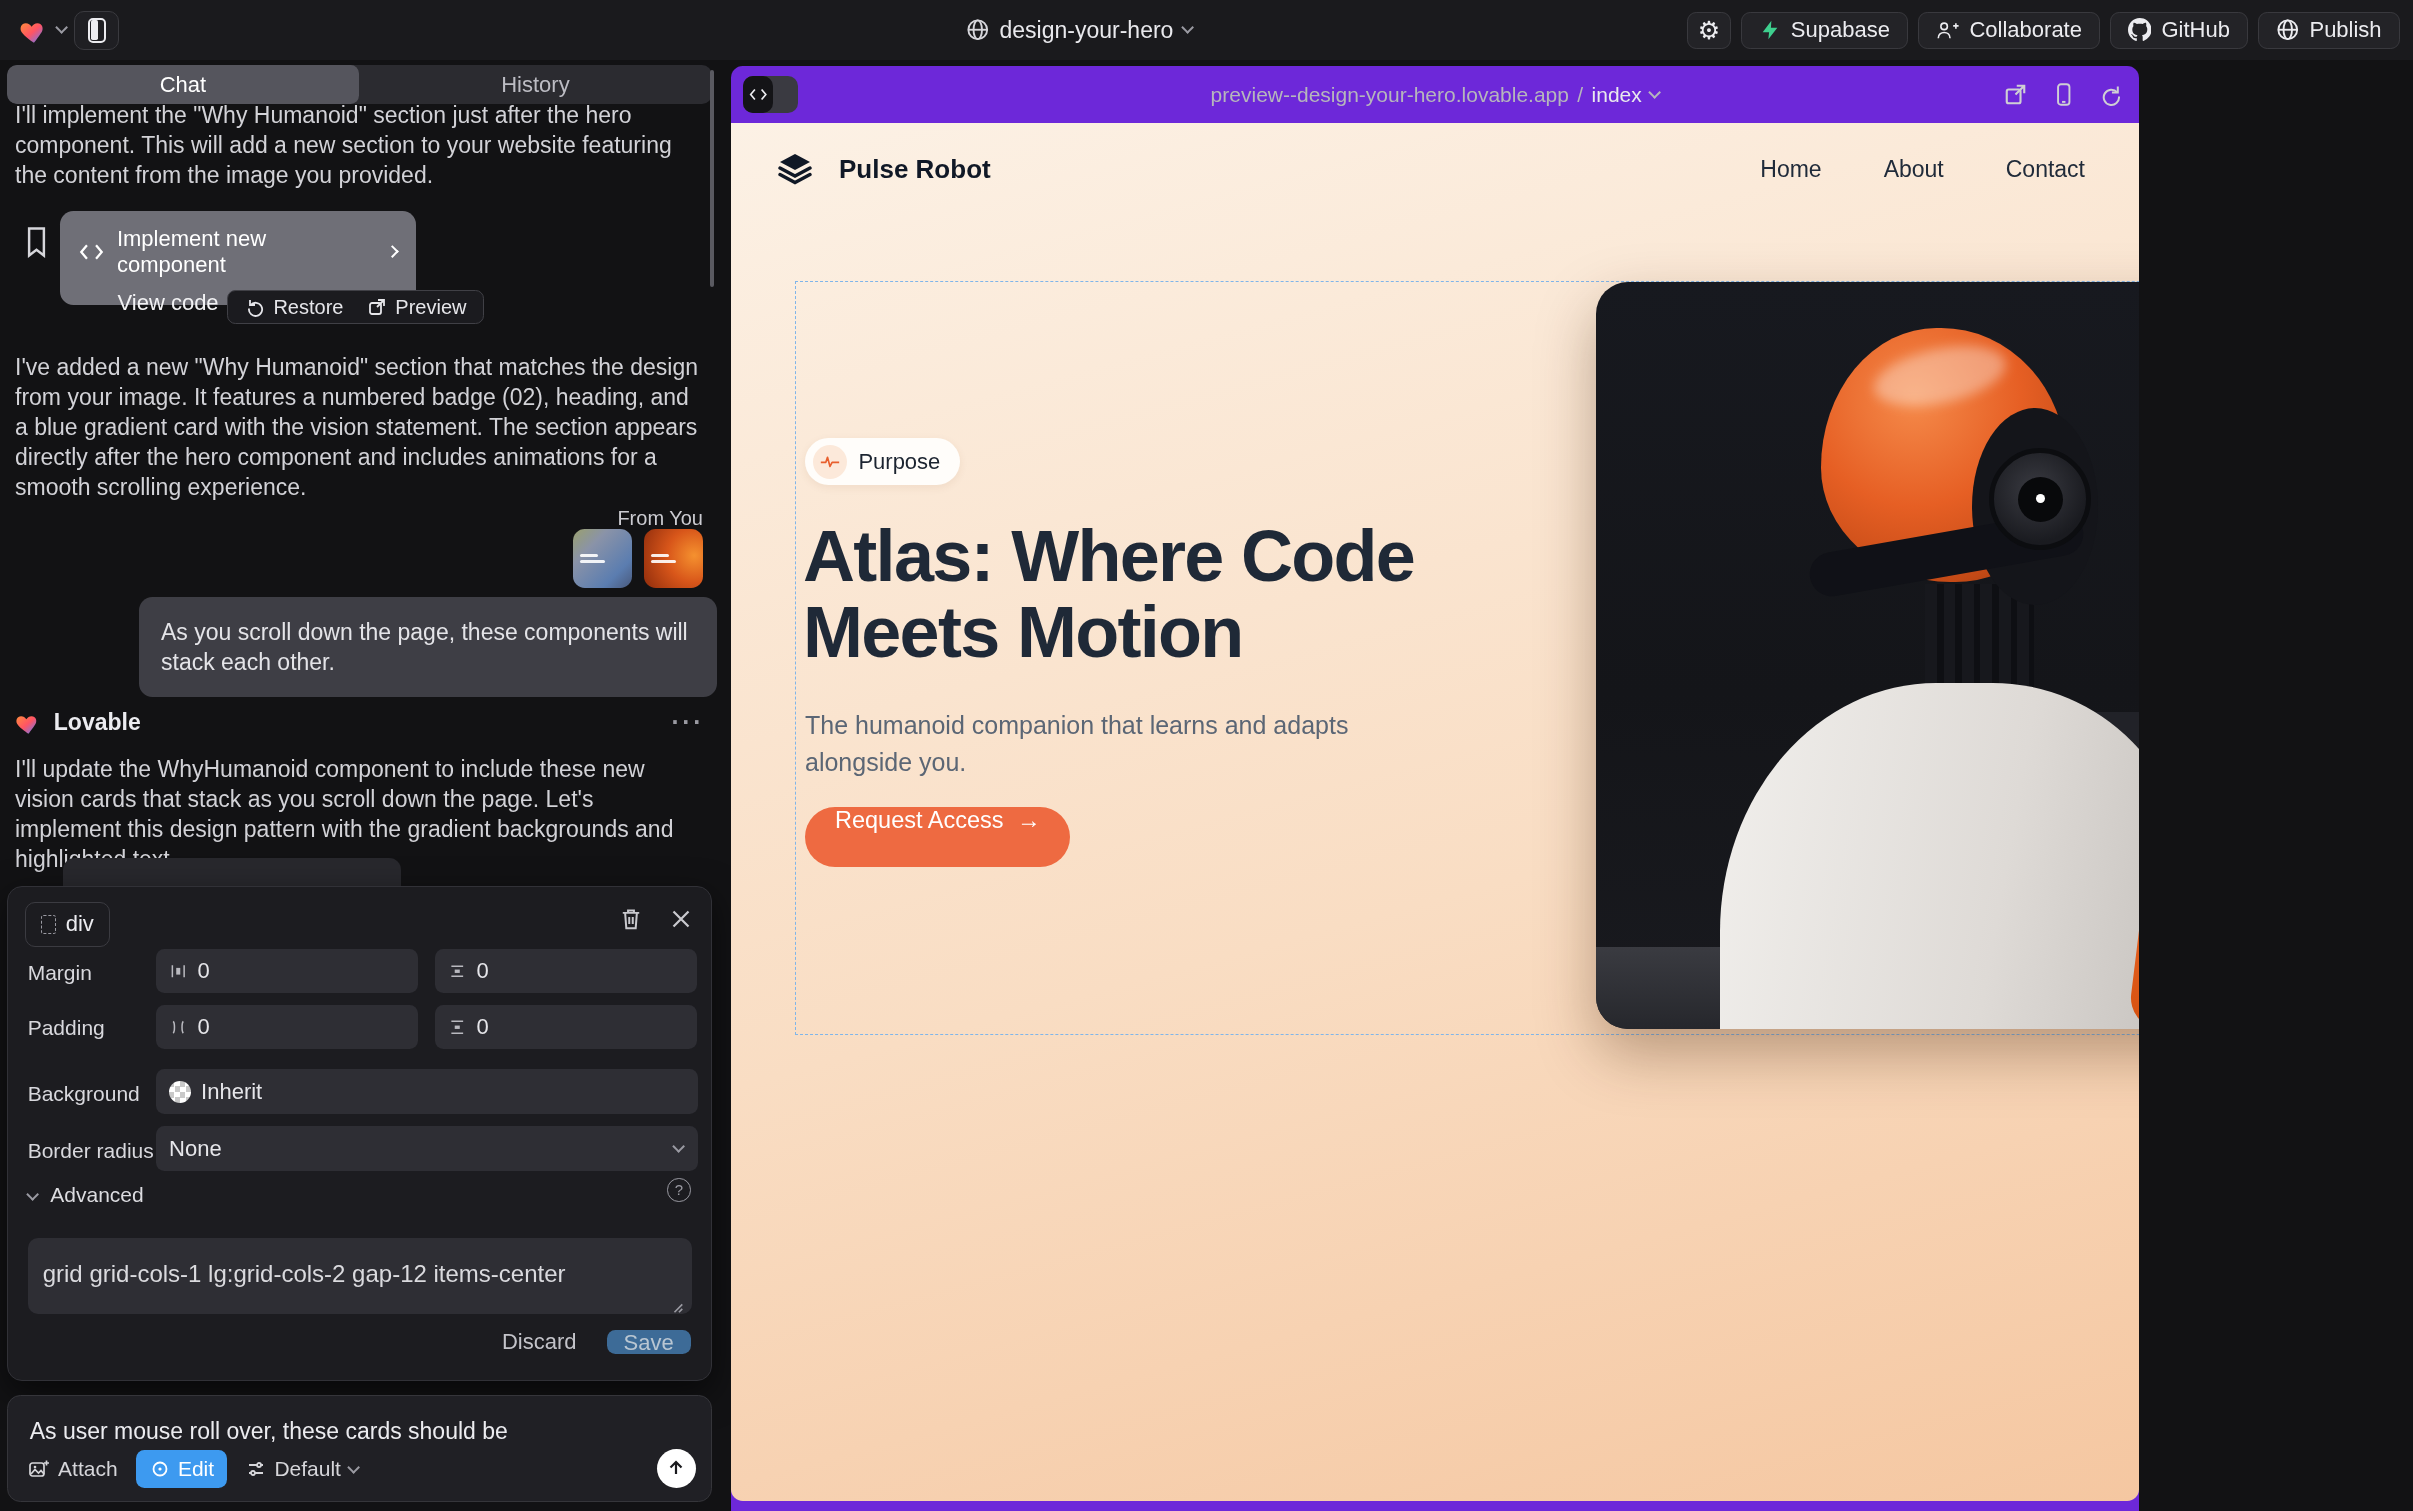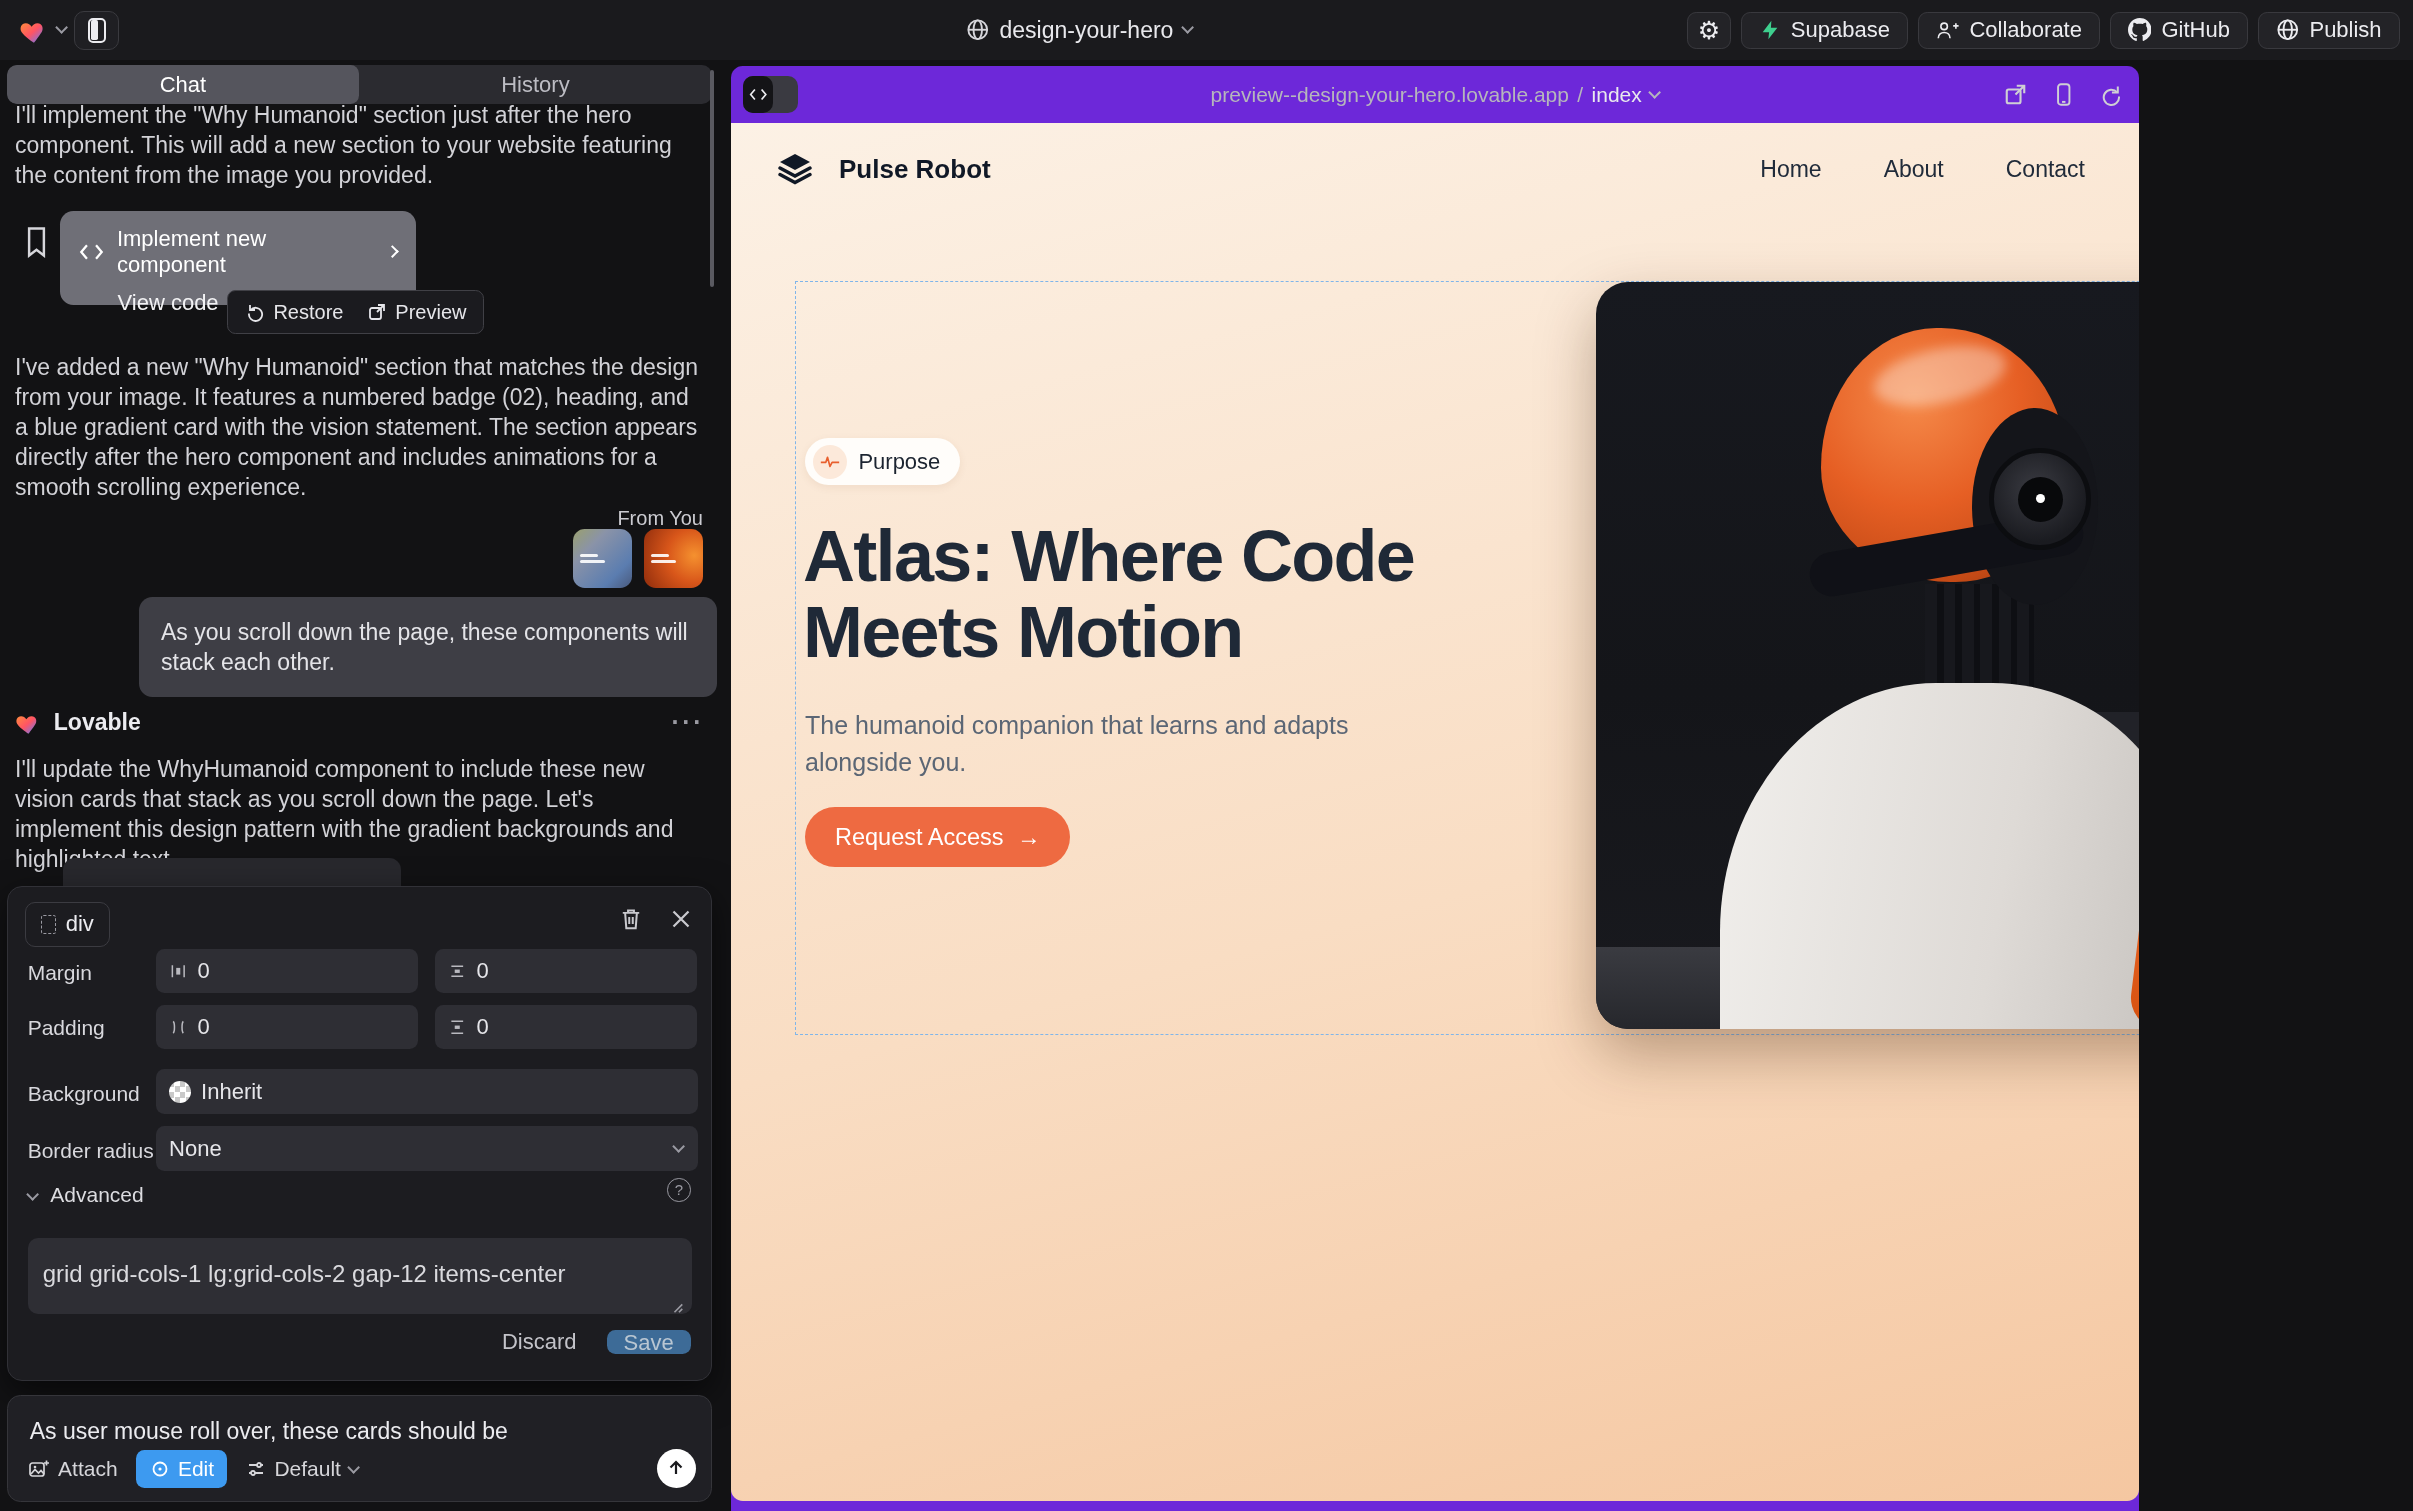--- a/index.html
+++ b/index.html
@@ -24,21 +24,21 @@
 
   
   #sidebar { position:absolute; left:0; top:60px; width:719px; height:1451px; background:#121214; }
   .tabbar { position:absolute; left:6.7px; top:5px; width:705px; height:39px; background:#2b2b30; border-radius:10px; display:flex; overflow:hidden; }
   .tab { flex:1; display:flex; align-items:center; justify-content:center; font-size:22px; color:#bcbcc3; cursor:pointer; }
   .tab.active { background:#55555d; color:#ffffff; border-radius:8.4px; }
   .msg { position:absolute; left:15px; width:684px; font-size:23px; line-height:30px; color:#d2d2d7; }
   .comp-card { position:absolute; left:60px; top:151px; width:356px; height:94px; background:#6f6f77; border-radius:13.4px; color:#ffffff; padding:15px 18.5px; }
   .comp-card-row { display:flex; align-items:center; gap:13.4px; font-size:22px; }
   .comp-card-sub { margin-left:39px; margin-top:11.8px; font-size:22px; color:#f2f2f4; }
-  .mini-toolbar { position:absolute; left:227px; top:230px; height:44px; background:#1b1b1f; border:0.8px solid #404046; border-radius:8.4px; display:flex; align-items:center; gap:23.5px; padding:2px 17px; font-size:20px; color:#e6e6ea; }
+  .mini-toolbar { position:absolute; left:227px; top:230px; height:34px; background:#1b1b1f; border:0.8px solid #404046; border-radius:8.4px; display:flex; align-items:center; gap:23.5px; padding:2px 17px; font-size:20px; color:#e6e6ea; }
   .mini-toolbar .item { display:flex; align-items:center; gap:8.4px; cursor:pointer; }
   .fromyou { position:absolute; left:468px; top:447px; width:235px; text-align:right; font-size:20px; color:#cbcbd1; }
   .thumb { position:absolute; top:469px; width:59px; height:59px; border-radius:11.8px; overflow:hidden; }
   .thumb .l1,.thumb .l2 { position:absolute; left:6.7px; height:2.5px; background:rgba(255,255,255,.9); border-radius:1.7px; }
   .thumb .l1 { top:25px; width:18.5px; } .thumb .l2 { top:31px; width:25px; }
   .bubble { position:absolute; left:139px; top:537px; width:578px; background:#3e3e45; border-radius:13.4px; padding:20px 22px; font-size:23px; line-height:30px; color:#e4e4e8; }
   .lovable-row { position:absolute; left:15px; top:648px; width:689px; display:flex; align-items:center; gap:11.8px; font-size:23px; font-weight:bold; color:#ececf0; }
   .dots { margin-left:auto; color:#9a9aa2; font-size:25px; letter-spacing:2.5px; cursor:pointer; }
   .hidden-card { position:absolute; left:63px; top:798px; width:338px; height:34px; background:#28282d; border-radius:11.8px 11.8px 0 0; }
   .scroll-thumb { position:absolute; left:710px; top:10px; width:4.2px; height:217px; background:#5a5a61; border-radius:2.5px; }
@@ -81,21 +81,21 @@
   #site { position:absolute; left:0; right:0; top:57px; bottom:11px; border-radius:0 0 11.8px 11.8px; overflow:hidden; background:linear-gradient(165deg, #fcf1e5 0%, #f9ddc3 55%, #f5c7a1 100%); }
   .site-header { position:absolute; left:47px; top:30px; right:54px; display:flex; align-items:center; }
   .brand { display:flex; align-items:center; gap:27px; font-size:26px; font-weight:bold; color:#101826; }
   .site-nav { margin-left:auto; display:flex; gap:62px; font-size:23px; color:#202b3a; }
   .site-nav span { cursor:pointer; }
   .hero-outline { position:absolute; left:64px; top:158px; width:1540px; height:754px; border:1.7px dashed #7fb5ea; }
   .badge { position:absolute; left:74px; top:315px; display:flex; align-items:center; gap:11.8px; background:#fffdfa; border-radius:25px; padding:6.7px 20px 6.7px 7.6px; box-shadow:0 2.5px 8.4px rgba(120,70,30,.08); font-size:22px; color:#1c2430; }
   .badge-ic { width:34px; height:34px; border-radius:50%; background:#fce9da; display:flex; align-items:center; justify-content:center; }
   .h1 { position:absolute; left:72px; top:395px; font-size:72px; line-height:76px; font-weight:bold; letter-spacing:-1.7px; color:#1f2937; }
   .sub { position:absolute; left:74px; top:584px; width:571px; font-size:25px; line-height:37px; color:#5b6675; }
-  .cta { position:absolute; left:74px; top:684px; height:60px; display:flex; align-items:center; gap:13.4px; border-radius:30px; padding:0 30px; color:#ffffff; font-size:23.5px; border:none; cursor:pointer; }
+  .cta { position:absolute; left:74px; top:684px; height:60px; display:flex; align-items:flex-start; gap:13.4px; border-radius:30px; padding:0 30px; color:#ffffff; font-size:23.5px; border:none; cursor:pointer; }
 
   
   .robot-card { position:absolute; left:865px; top:159px; width:736px; height:747px; border-radius:32px; overflow:hidden; background:linear-gradient(180deg,#17191f 0%, #141519 55%, #191a1f 100%); box-shadow:0 25px 59px rgba(70,35,10,.35); }
   .floor { position:absolute; left:0; right:0; top:665px; bottom:0; background:linear-gradient(180deg,#3a3b41,#26272c); }
   .helmet { position:absolute; left:225px; top:46px; width:245px; height:254px; border-radius:48% 52% 46% 54% / 56% 54% 44% 46%; background:radial-gradient(circle at 38% 28%, #f58a4a 0%, #e65f24 45%, #c44a16 78%, #8f3510 100%); }
   .gloss { position:absolute; left:277px; top:67px; width:134px; height:54px; background:rgba(255,255,255,.55); border-radius:50%; filter:blur(5.9px); transform:rotate(-12deg); opacity:.65; }
   .face-dark { position:absolute; left:376px; top:126px; width:126px; height:197px; border-radius:50%; background:#14151a; }
   .visor { position:absolute; left:212px; top:250px; width:277px; height:44px; background:#101117; border-radius:22px; transform:rotate(-10deg); }
   .eye { position:absolute; left:393px; top:166px; width:102px; height:102px; border-radius:50%; background:radial-gradient(circle at 45% 40%, #3a3b42, #1a1b20 70%); border:5px solid #0c0d10; }
   .pupil { position:absolute; left:23.5px; top:23.5px; width:45px; height:45px; border-radius:50%; background:#08090b; }

